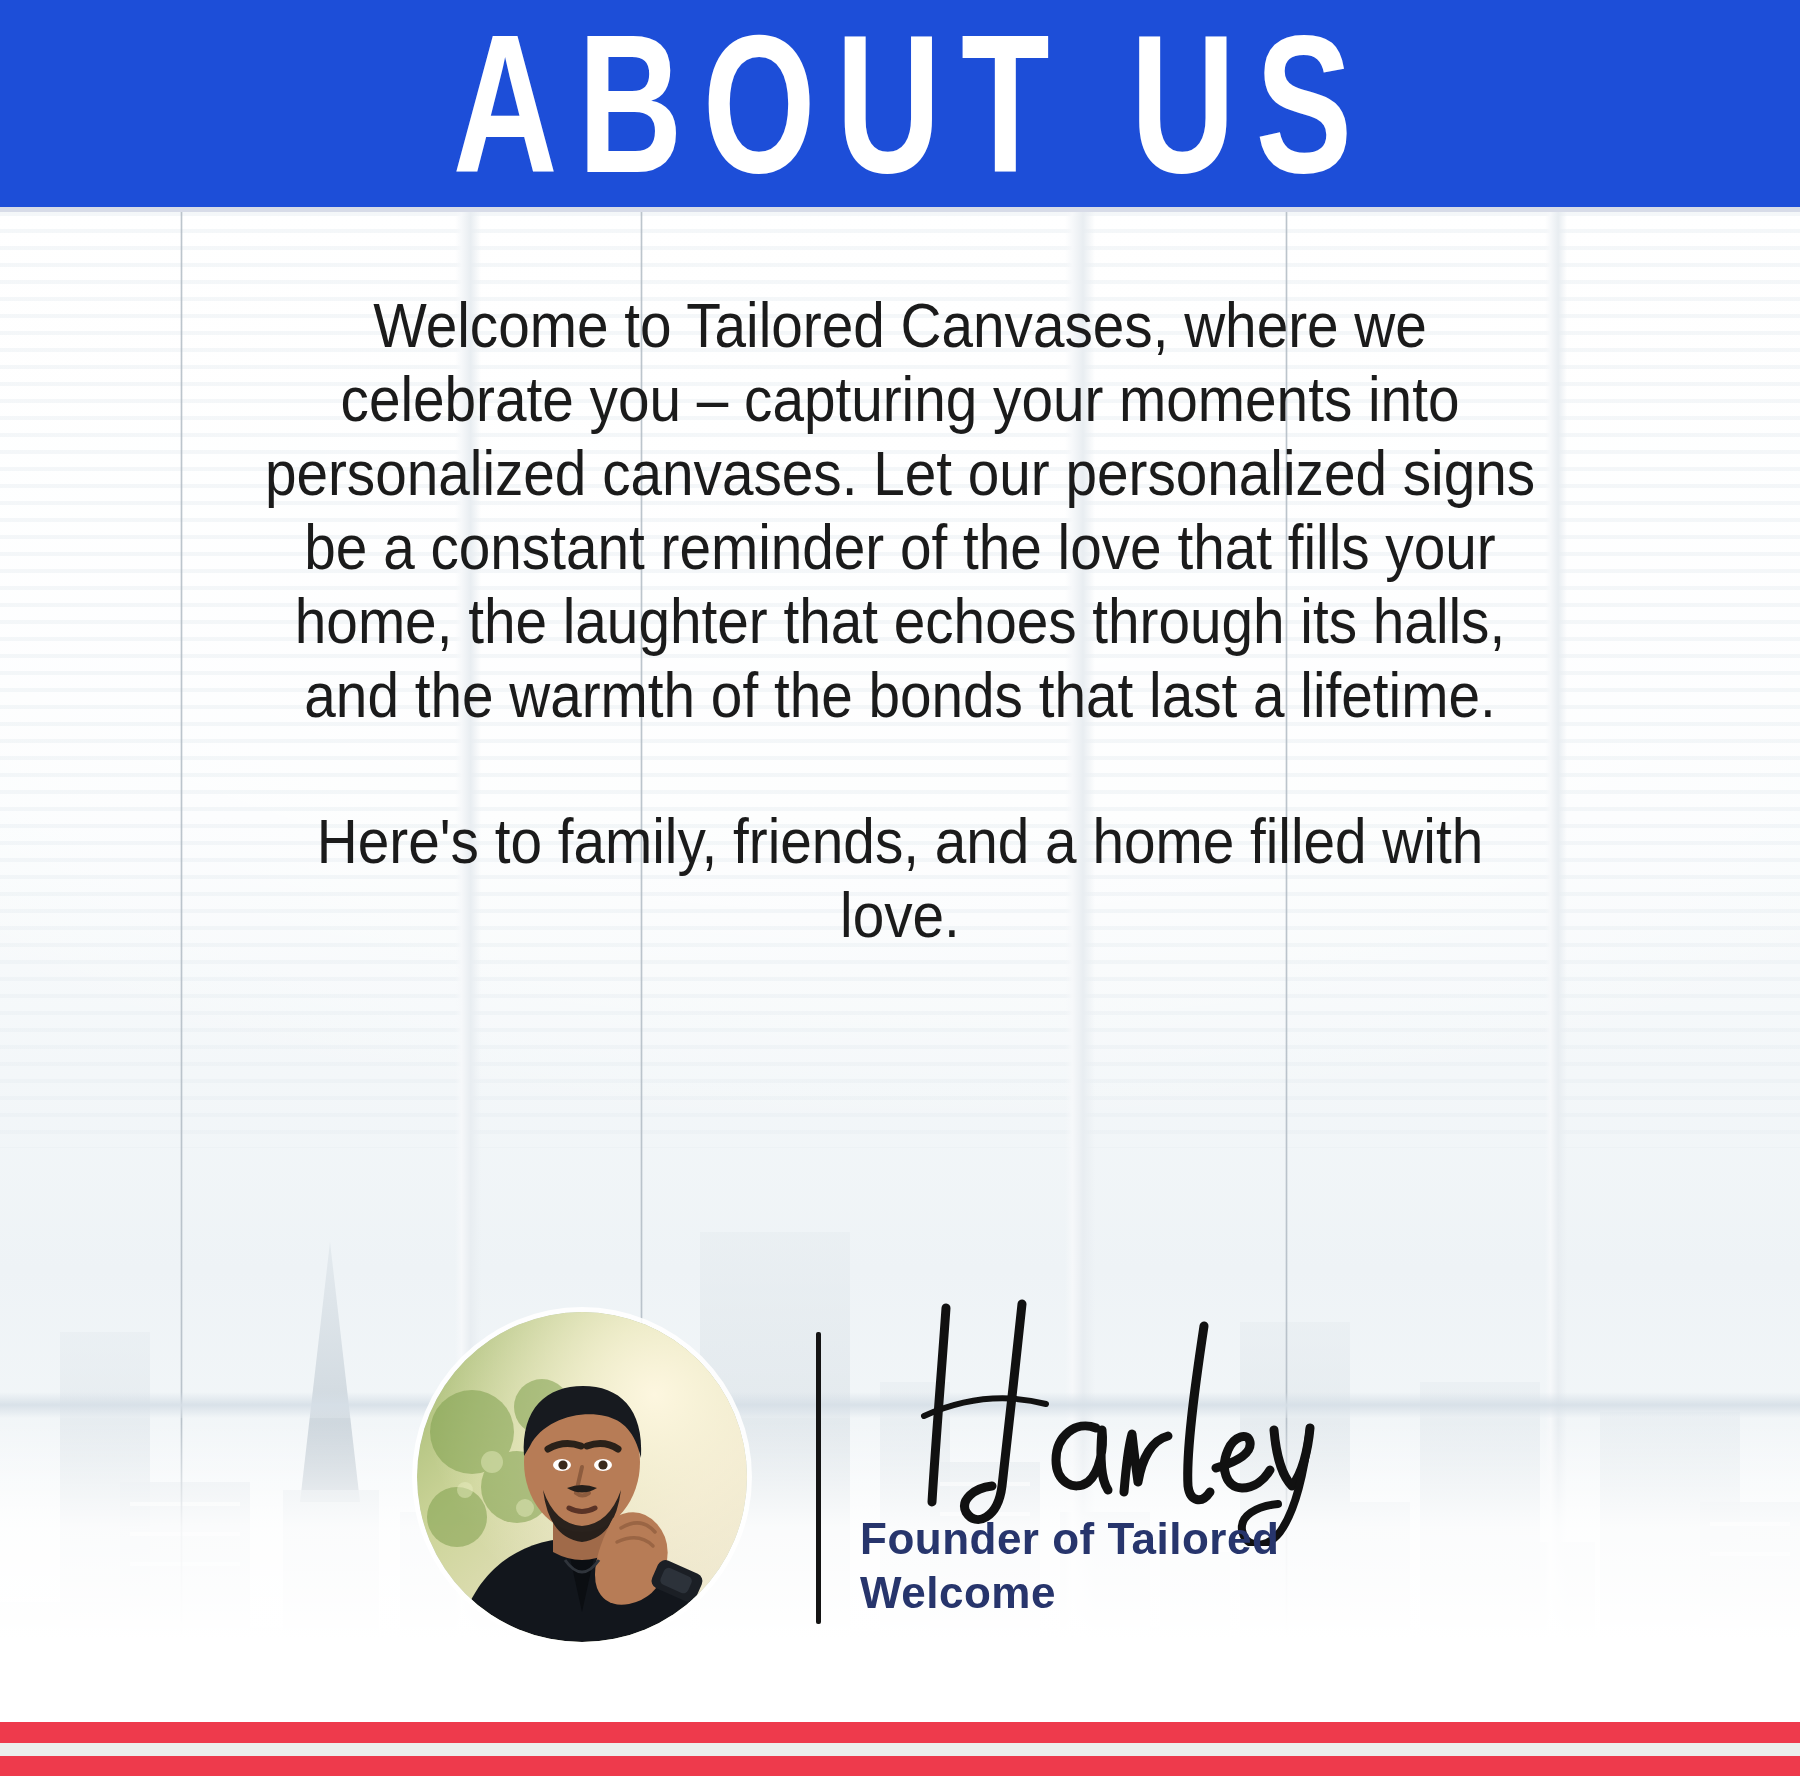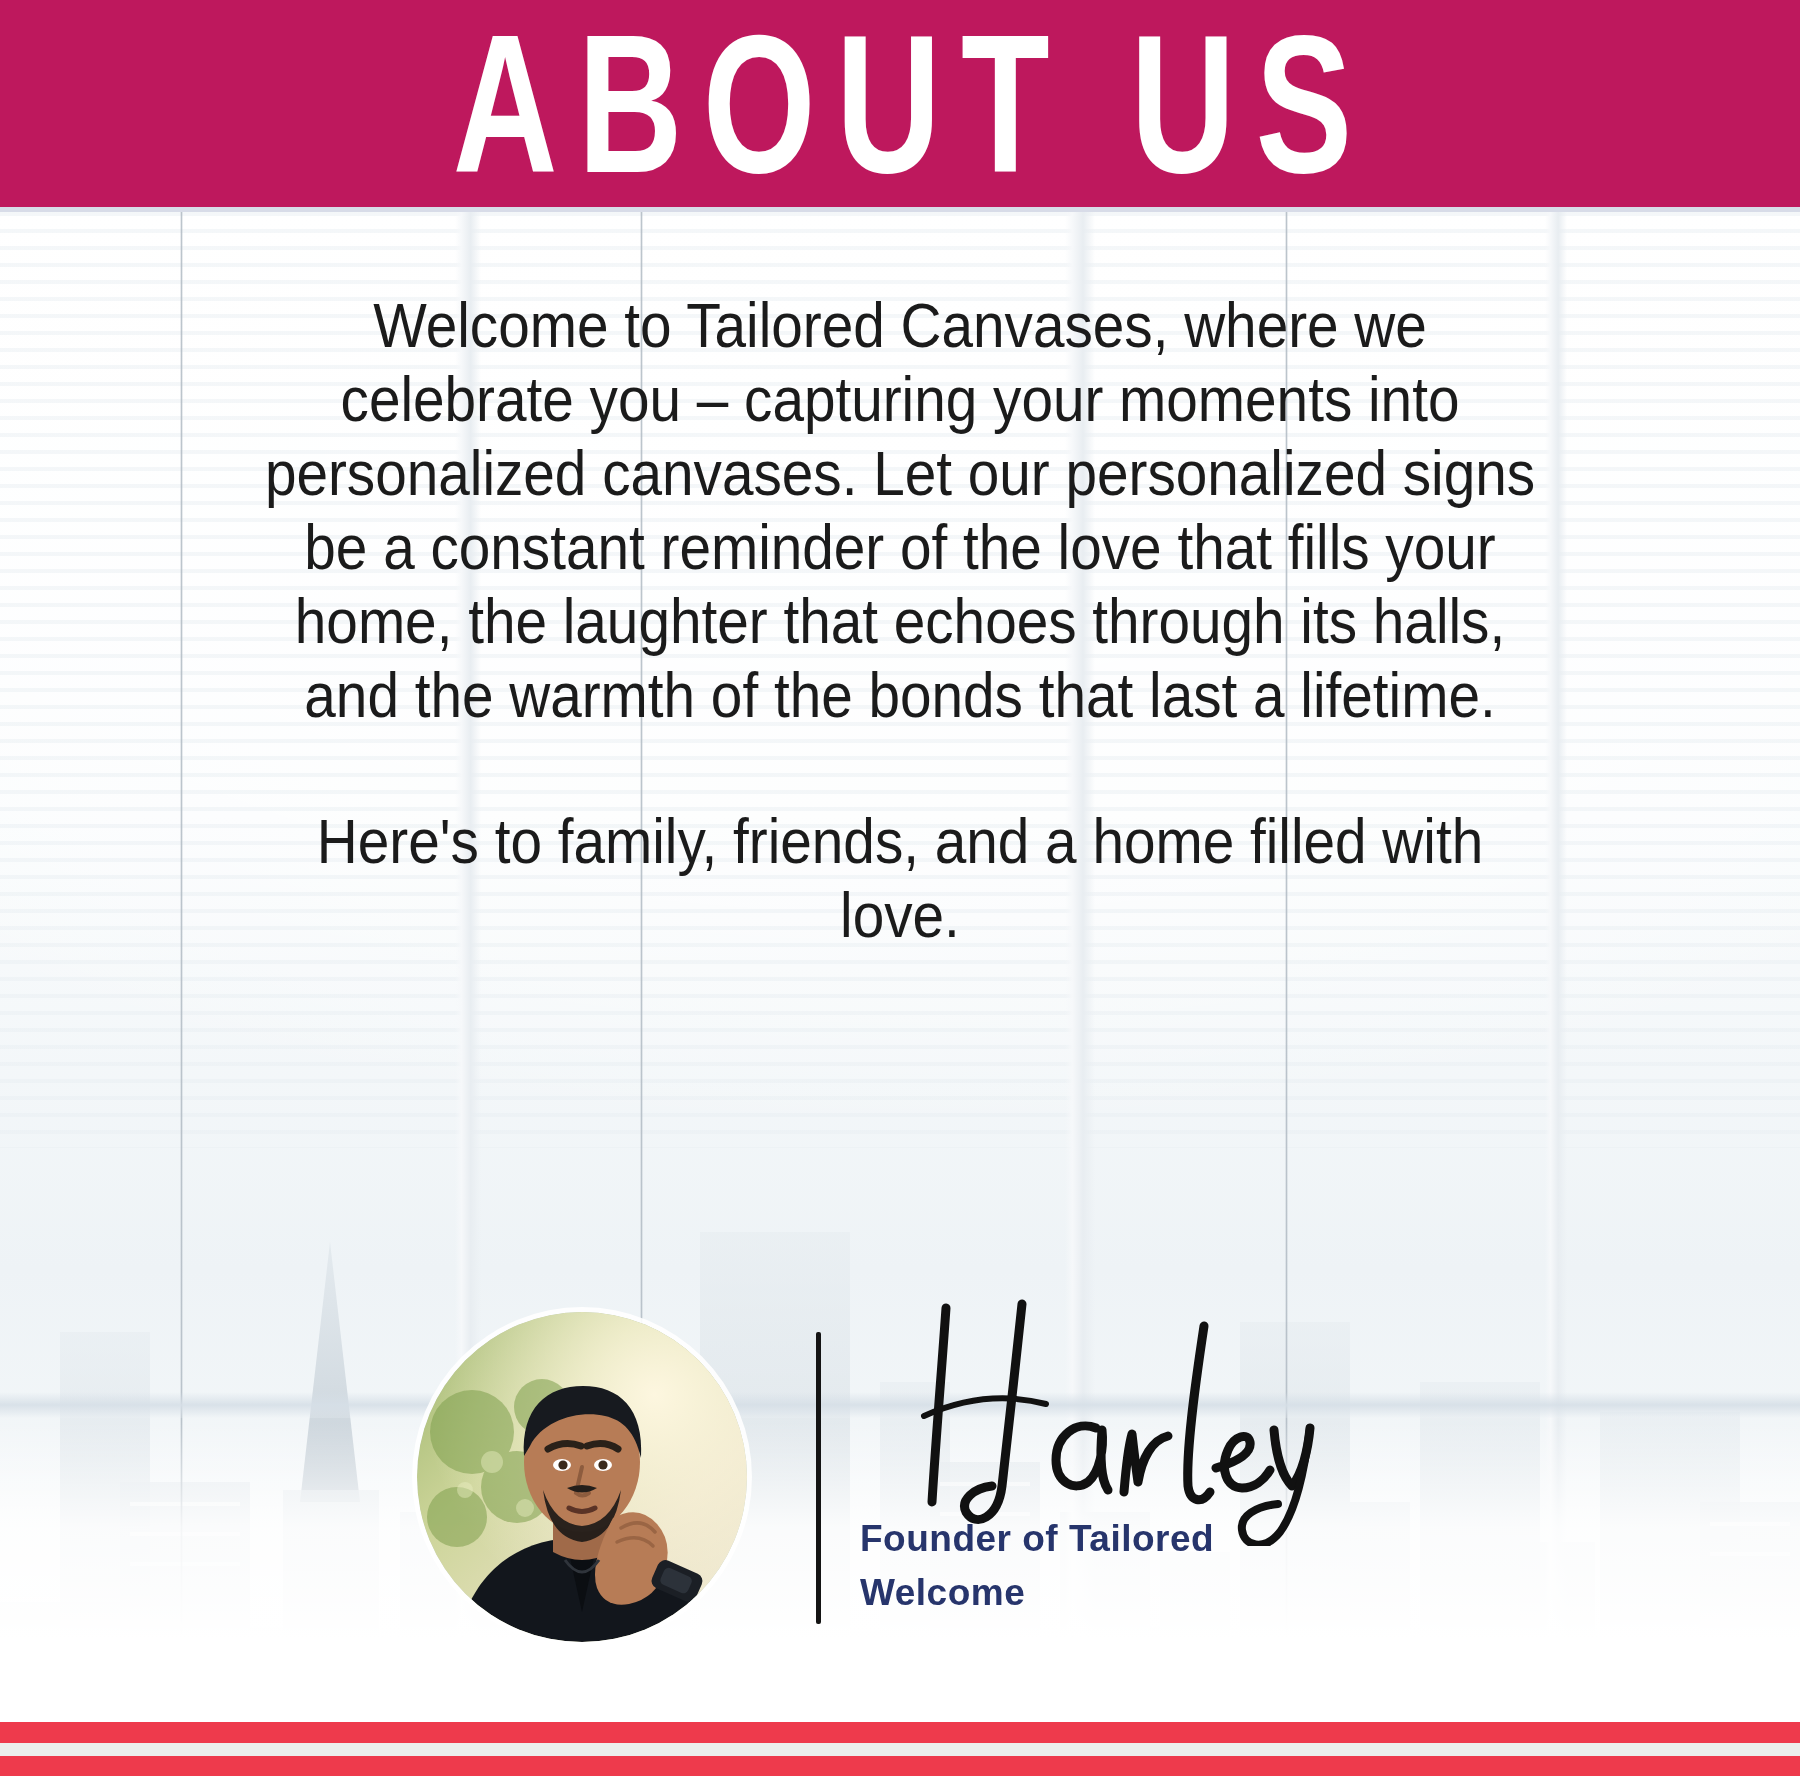--- a/index.html
+++ b/index.html
@@ -80,21 +80,21 @@
     position: absolute; left: 0; bottom: 0; width: 100%; height: 300px;
     background: linear-gradient(180deg, rgba(255,255,255,0.0) 0%, rgba(255,255,255,0.85) 35%, #ffffff 72%, #ffffff 100%);
   }
 
   
   .header {
     position: absolute;
     left: 0; top: 0;
     width: 1800px;
     height: 207px;
-    background: #be185d;
+    background: #1d4ed8;
     display: flex;
     align-items: center;
     justify-content: center;
   }
   .header-rule {
     position: absolute;
     left: 0; top: 207px;
     width: 1800px; height: 5px;
     background: #d8dce8;
   }
@@ -177,21 +177,21 @@
   .signature svg { display: block; width: 100%; height: 100%; }
 
   .founder-title {
     position: absolute;
     left: 20px;
     top: 222px;
     width: 540px;
     color: #27356c;
     font-family: "Liberation Sans", sans-serif;
     font-weight: 700;
-    font-size: 37px;
+    font-size: 44px;
     line-height: 54px;
     letter-spacing: 0.5px;
   }
   .founder-title .l2 { display: block; }
 
   
   .stripe {
     position: absolute;
     left: 0;
     width: 1800px;

